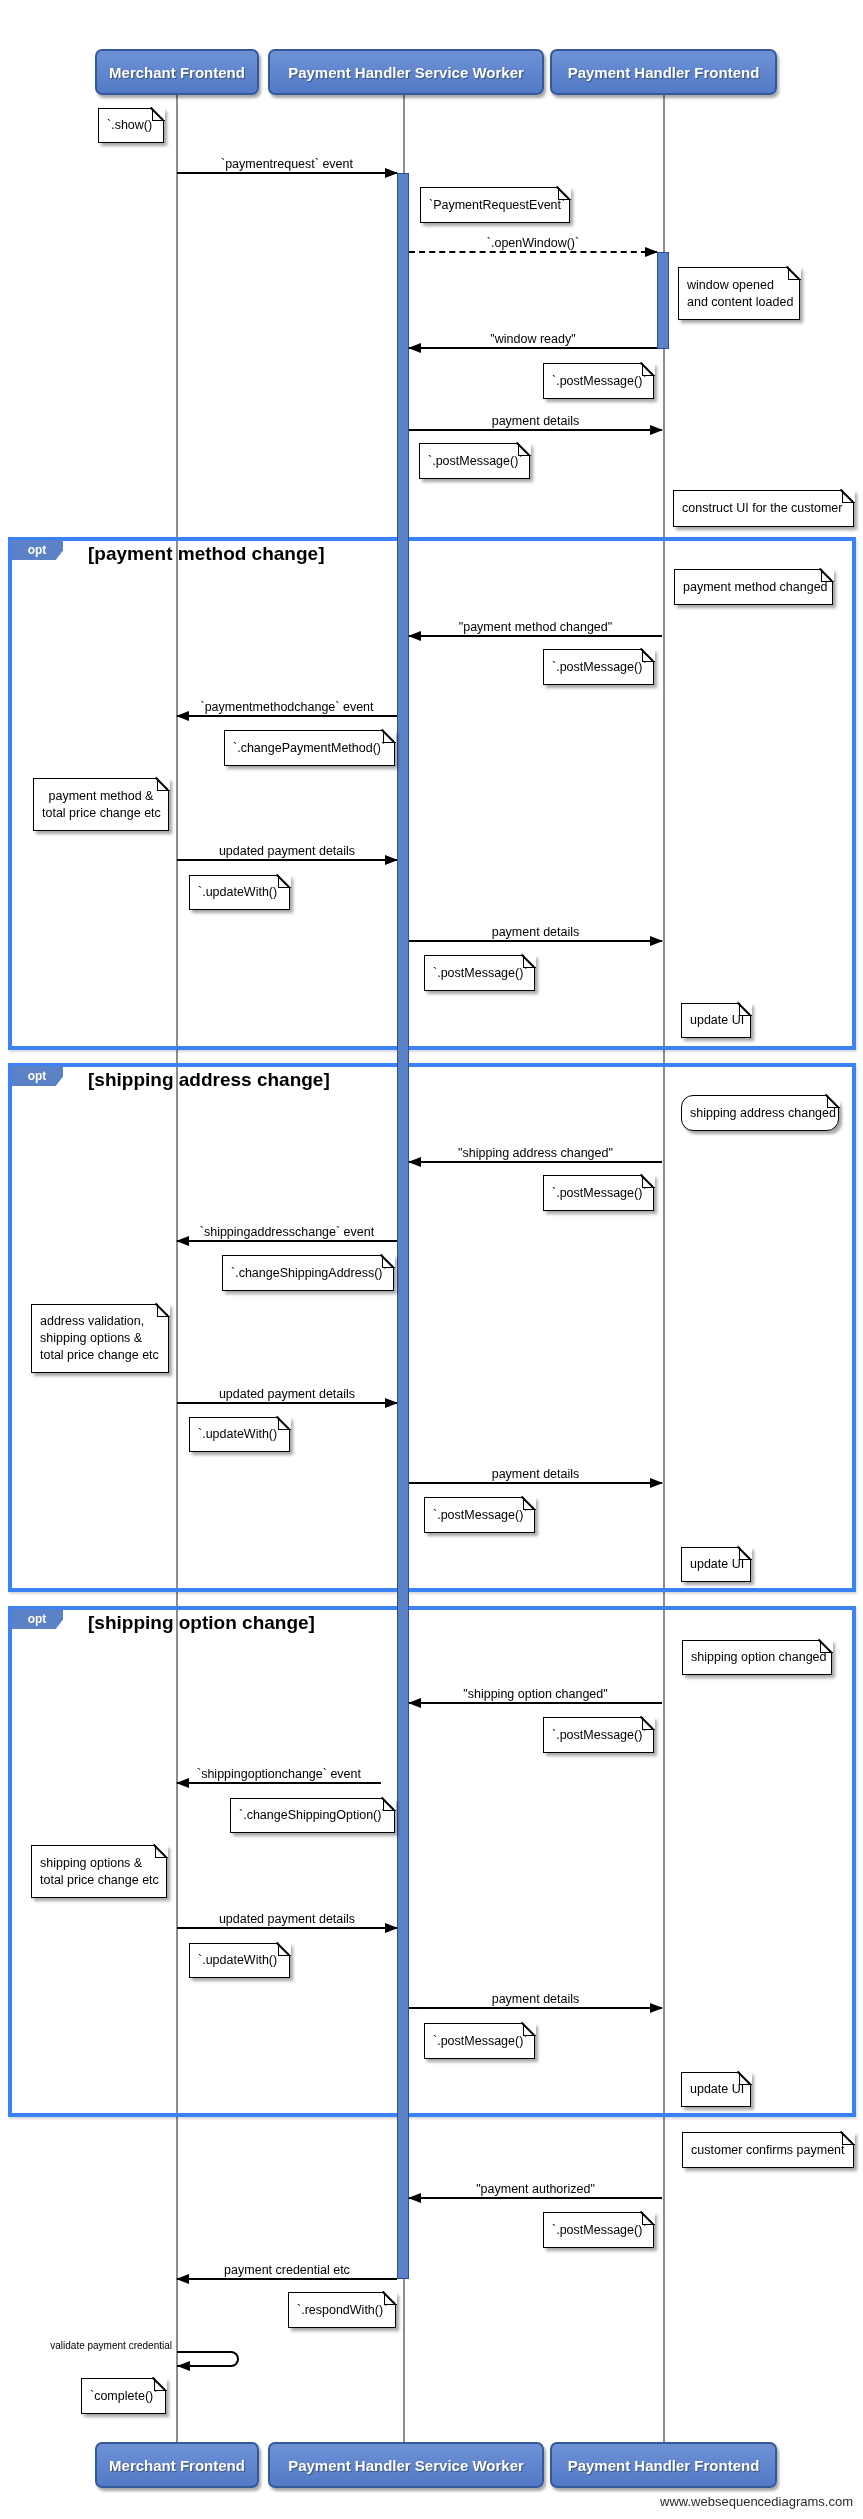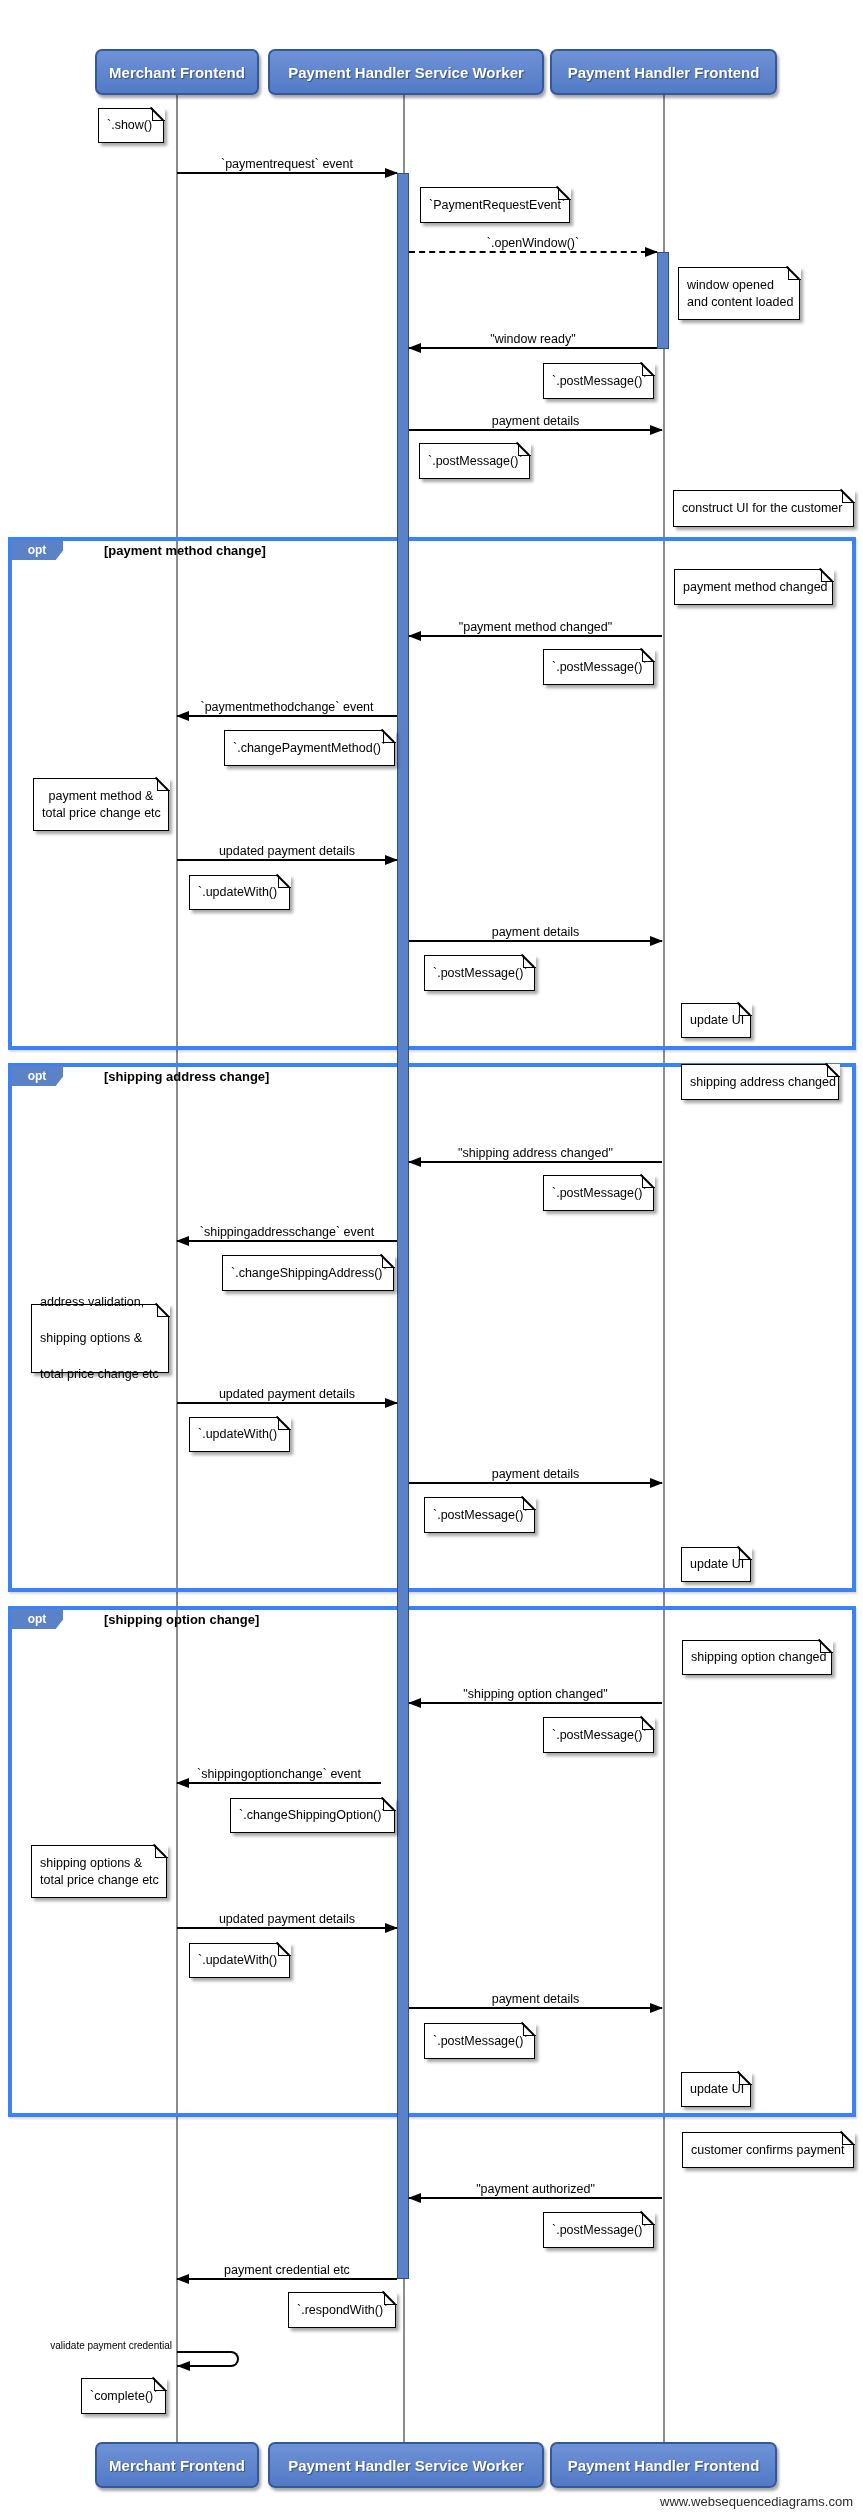--- a/index.html
+++ b/index.html
@@ -38,21 +38,21 @@
     box-shadow:1px 2px 2px rgba(0,0,0,0.15);
   }
   .frame-tab{
     position:absolute;left:-1px;top:-1px;width:52px;height:20px;
     background:#5b81c6;color:#fff;font-weight:bold;font-size:12px;
     display:flex;align-items:center;justify-content:center;
     clip-path:polygon(0 0,100% 0,100% 52%,86% 100%,0 100%);
   }
   .frame-cond{
     position:absolute;left:76px;top:2px;
-    font-weight:bold;font-size:13px;white-space:nowrap;margin-left:16px;
+    font-weight:bold;font-size:19px;white-space:nowrap;
   }
   .activation{
     position:absolute;width:12px;
     background:#5b81c6;border:1px solid #2d4f96;
     box-sizing:border-box;z-index:3;
   }
   .msg{position:absolute;height:24px;z-index:4;}
   .msg .mlabel{
     position:absolute;left:0;right:0;bottom:5px;
     text-align:center;font-size:12.5px;white-space:nowrap;
@@ -284,36 +284,36 @@
     <div class="note" style="left: 424px; top: 955px; width: 111px; height: 36px;">
       <div>`.postMessage()`</div>
       <div class="ear"></div>
       <div class="earline"></div>
     </div>
     <div class="note" style="left: 681px; top: 1003px; width: 70px; height: 35px;">
       <div>update UI</div>
       <div class="ear"></div>
       <div class="earline"></div>
     </div>
-    <div class="note" style="left: 681px; top: 1064px; width: 158px; height: 36px;">
+    <div class="note" style="left: 681px; top: 1095px; width: 158px; height: 36px; border-radius: 12px;">
       <div>shipping address changed</div>
       <div class="ear"></div>
       <div class="earline"></div>
     </div>
     <div class="note" style="left: 543px; top: 1175px; width: 111px; height: 36px;">
       <div>`.postMessage()`</div>
       <div class="ear"></div>
       <div class="earline"></div>
     </div>
     <div class="note" style="left: 222px; top: 1255px; width: 172px; height: 36px;">
       <div>`.changeShippingAddress()`</div>
       <div class="ear"></div>
       <div class="earline"></div>
     </div>
-    <div class="note" style="left: 31px; top: 1304px; width: 138px; height: 69px; gap: 19px;">
+    <div class="note" style="left: 31px; top: 1304px; width: 138px; height: 69px;">
       <div>address validation,</div>
       <div>shipping options &amp;</div>
       <div>total price change etc</div>
       <div class="ear"></div>
       <div class="earline"></div>
     </div>
     <div class="note" style="left: 189px; top: 1417px; width: 101px; height: 35px;">
       <div>`.updateWith()`</div>
       <div class="ear"></div>
       <div class="earline"></div>

